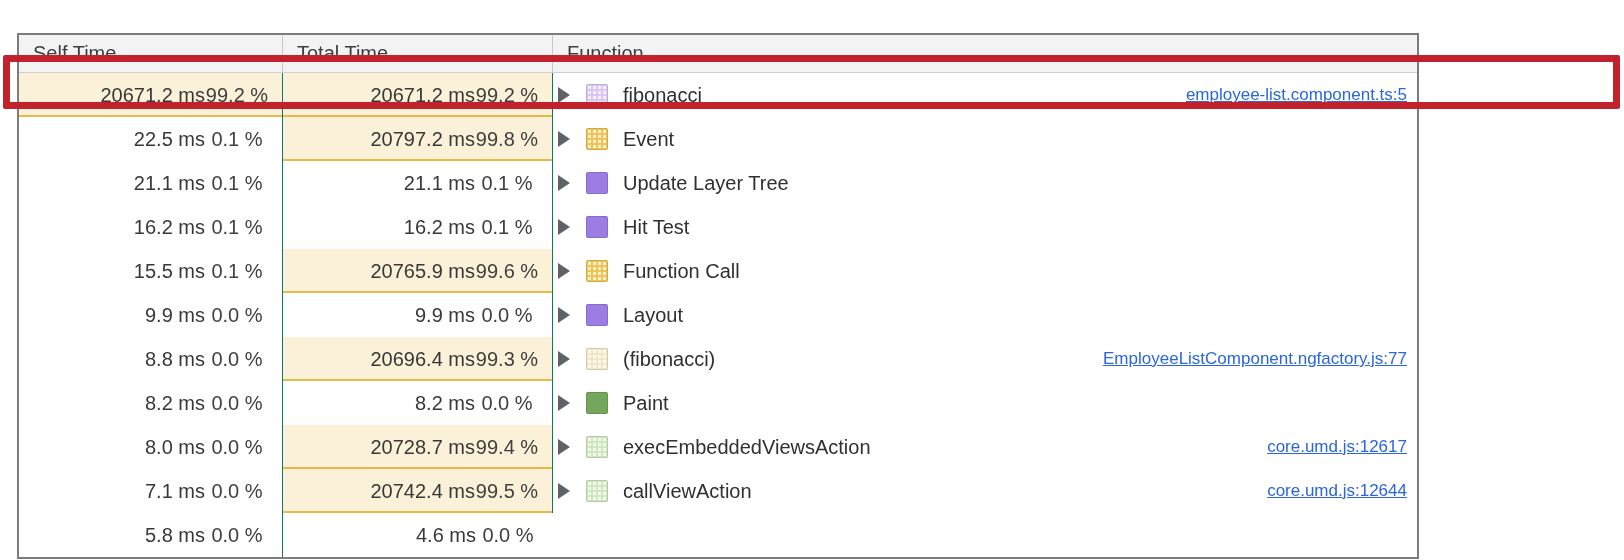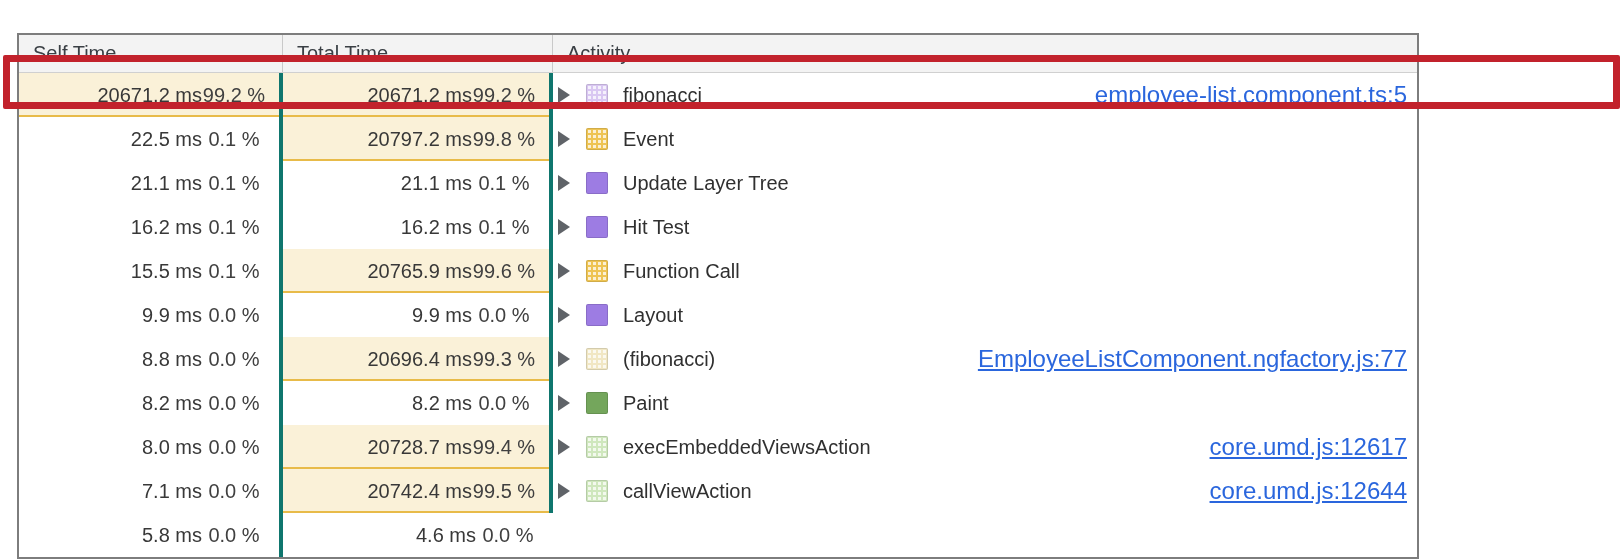--- a/index.html
+++ b/index.html
@@ -33,21 +33,21 @@
     padding-left: 14px;
     font-size: 20px;
     color: #3a3f44;
     border-right: 1px solid #c9c9c9;
     box-sizing: border-box;
   }
   .hdr .cell:last-child { border-right: none; }
   .row { height: 44px; }
   .cell {
     box-sizing: border-box;
-    border-right: 4px solid #0f766e;
+    border-right: 1px solid #0f766e;
     overflow: hidden;
   }
   .cell:last-child { border-right: none; }
   .time {
     display: flex;
     align-items: center;
     justify-content: flex-end;
     padding-right: 13px;
     font-size: 20px;
   }
@@ -86,21 +86,21 @@
     background-image: radial-gradient(rgba(255,255,255,0.75) 1.5px, transparent 1.6px);
     background-size: 5px 5px;
   }
   .label { white-space: nowrap; }
   .link {
     margin-left: auto;
     color: #2a66dd;
     text-decoration: underline;
     white-space: nowrap;
     cursor: pointer;
-    font-size: 24px;
+    font-size: 17px;
   }
   .link:empty { display: none; }
   .annotation {
     position: absolute;
     left: 3px; top: 55px;
     width: 1617px; height: 54px;
     border: 7px solid #c2222c;
     border-radius: 2px;
     box-sizing: border-box;
     pointer-events: none;
@@ -108,21 +108,21 @@
   }
 </style>
 </head>
 <body>
 
 <div class="table-wrap">
 
   <div class="grid-row hdr">
     <div class="cell">Self Time</div>
     <div class="cell">Total Time</div>
-    <div class="cell">Activity</div>
+    <div class="cell">Function</div>
   </div>
 
   <div class="grid-row row">
     <div class="cell time hl">
       <span class="ms">20671.2 ms</span>
       <span class="pct">99.2 %</span>
     </div>
     <div class="cell time hl">
       <span class="ms">20671.2 ms</span>
       <span class="pct">99.2 %</span>

